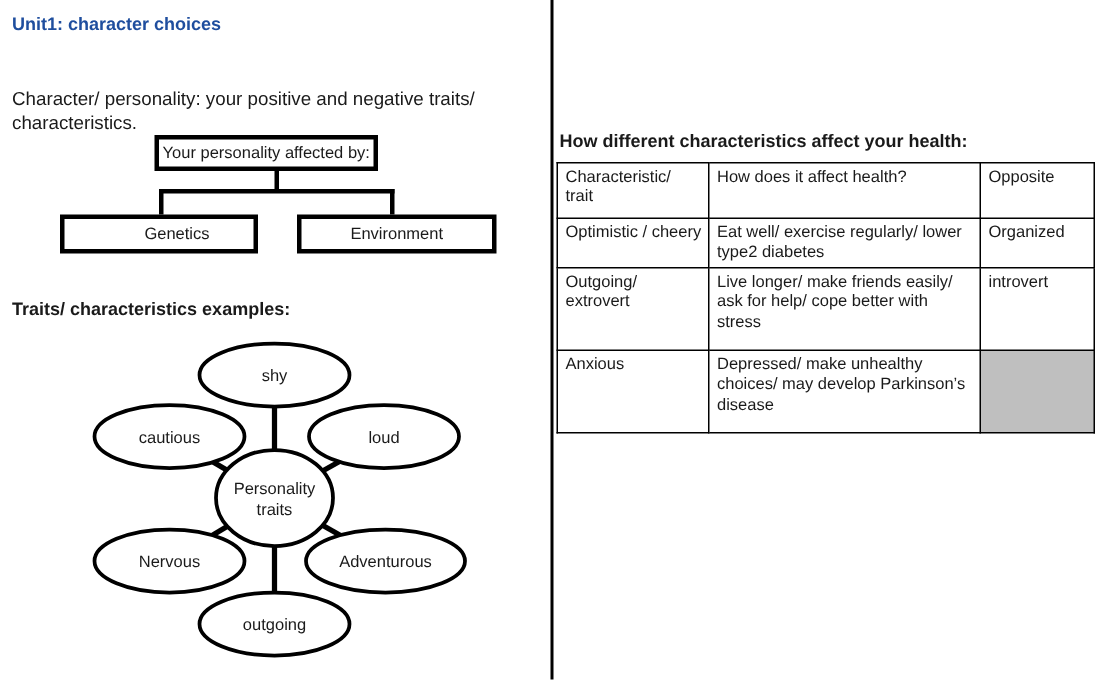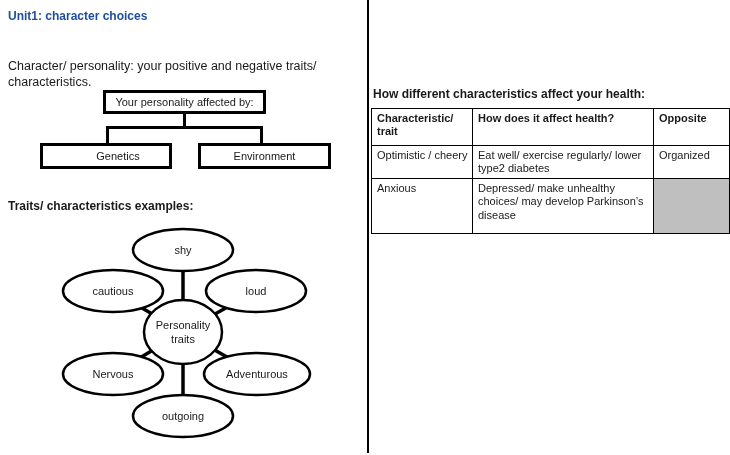--- a/index.html
+++ b/index.html
@@ -17,21 +17,21 @@
   .abs{position:absolute;}
   
   .unit-title{left:8px;top:9px;font-size:12px;font-weight:bold;color:var(--title-blue);}
   .intro{left:8px;top:45px;width:375px;font-size:12.5px;line-height:1.28;}
   .intro b{font-weight:normal;}
   .fc-box{
     border:3px solid var(--line);background:#fff;box-sizing:border-box;
     display:flex;align-items:center;justify-content:center;
     font-size:11px;white-space:nowrap;
   }
-  .fc-root{left:103px;top:90px;width:163px;height:24px;}
+  .fc-root{left:103px;top:90px;width:149px;height:24px;}
   .fc-left{left:40px;top:143px;width:132px;height:26px;padding-left:24px;}
   .fc-right{left:198px;top:143px;width:133px;height:26px;}
   .fc-line{background:var(--line);}
   .fc-stem{left:183px;top:113px;width:3px;height:15px;}
   .fc-bar{left:106px;top:126px;width:157px;height:3px;}
   .fc-stub-l{left:106px;top:126px;width:3px;height:18px;}
   .fc-stub-r{left:260px;top:126px;width:3px;height:18px;}
   .traits-heading{left:8px;top:199px;font-size:12px;font-weight:bold;}
   .diagram{left:53px;top:222px;}
   .diagram text{font-family:"Liberation Sans","DejaVu Sans",sans-serif;font-size:11px;fill:var(--text);}
@@ -41,21 +41,21 @@
   .table-title{left:373px;top:87px;font-size:12px;font-weight:bold;}
   .tbl-wrap{left:371px;top:108px;}
   table.tbl{border-collapse:collapse;table-layout:fixed;width:358px;}
   table.tbl th,table.tbl td{
     border:1.5px solid var(--line);
     vertical-align:top;text-align:left;
     padding:3px 4px 2px 5px;
     font-size:11px;line-height:1.22;
     overflow:hidden;
   }
-  table.tbl th{font-weight:bold;}
+  table.tbl th{font-weight:normal;}
   col.c1{width:101px;}col.c2{width:181px;}col.c3{width:76px;}
   tr.hrow{height:37px;}
   tr.r0{height:32px;}tr.r1{height:55px;}tr.r2{height:36px;}tr.r3{height:50px;}tr.r4{height:55px;}
   td.shaded{background:var(--shaded);}
 </style>
 </head>
 <body>
 
 <div class="abs unit-title">Unit1: character choices</div>
 
@@ -116,20 +116,25 @@
         <tr class="hrow">
       <th>Characteristic/ trait</th>
       <th>How does it affect health?</th>
       <th>Opposite</th>
     </tr>
     <tr class="r0">
       <td>Optimistic / cheery</td>
       <td>Eat well/ exercise regularly/ lower type2 diabetes</td>
       <td>Organized</td>
     </tr>
+    <tr class="r1">
+      <td>Outgoing/ extrovert</td>
+      <td>Live longer/ make friends easily/ ask for help/ cope better with stress</td>
+      <td>introvert</td>
+    </tr>
     <tr class="r4">
       <td>Anxious</td>
       <td>Depressed/  make unhealthy choices/  may develop Parkinson’s disease</td>
       <td class="shaded"></td>
     </tr>
   </tbody>
     </table>
 </div>
 
 </body></html>

